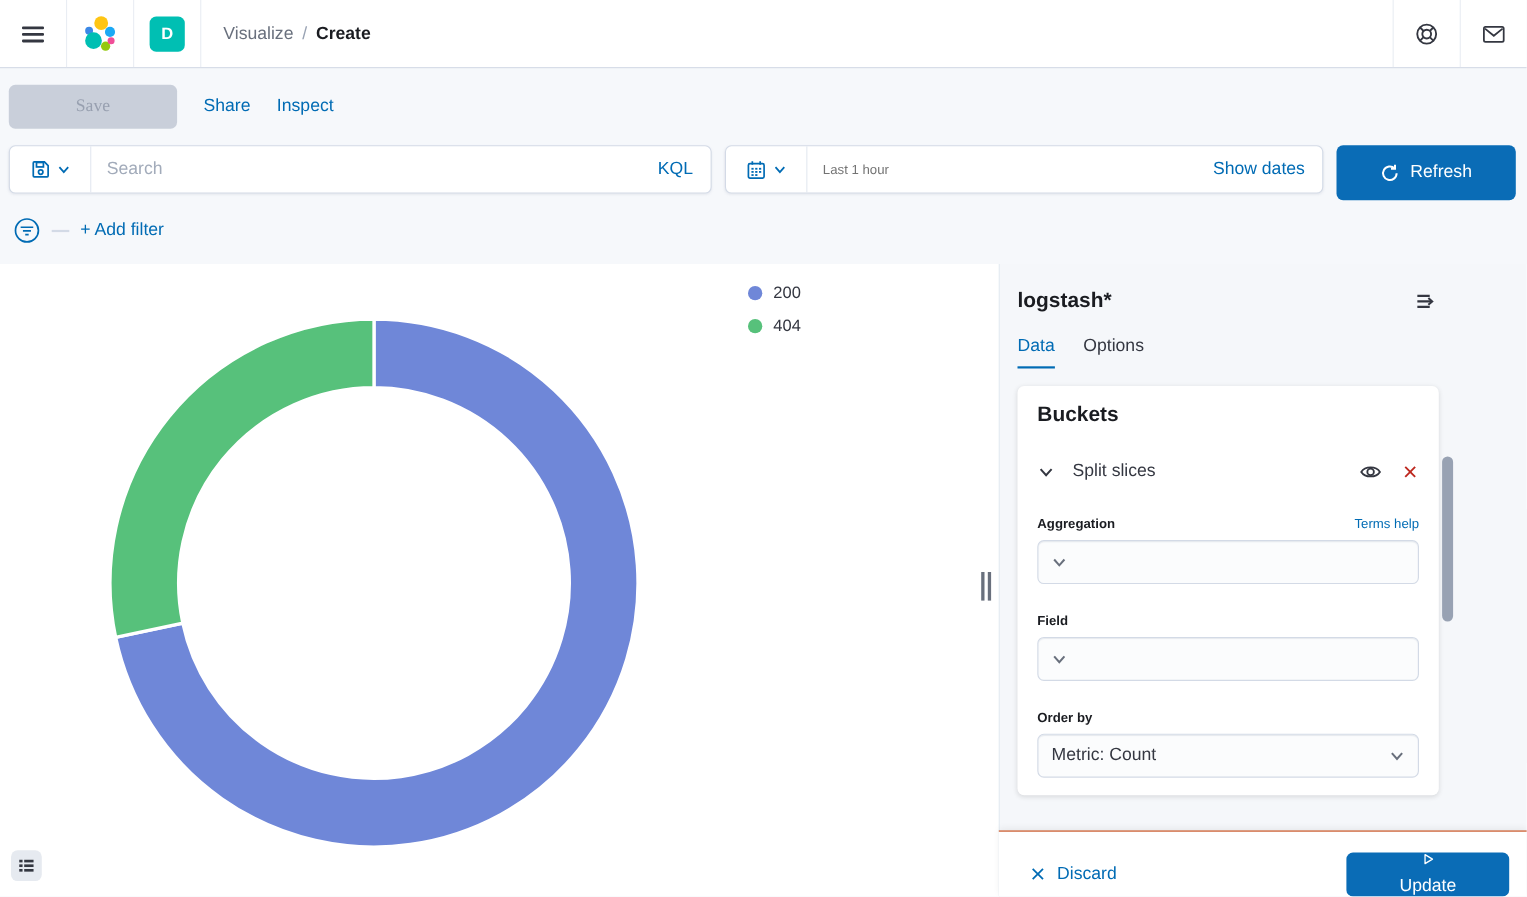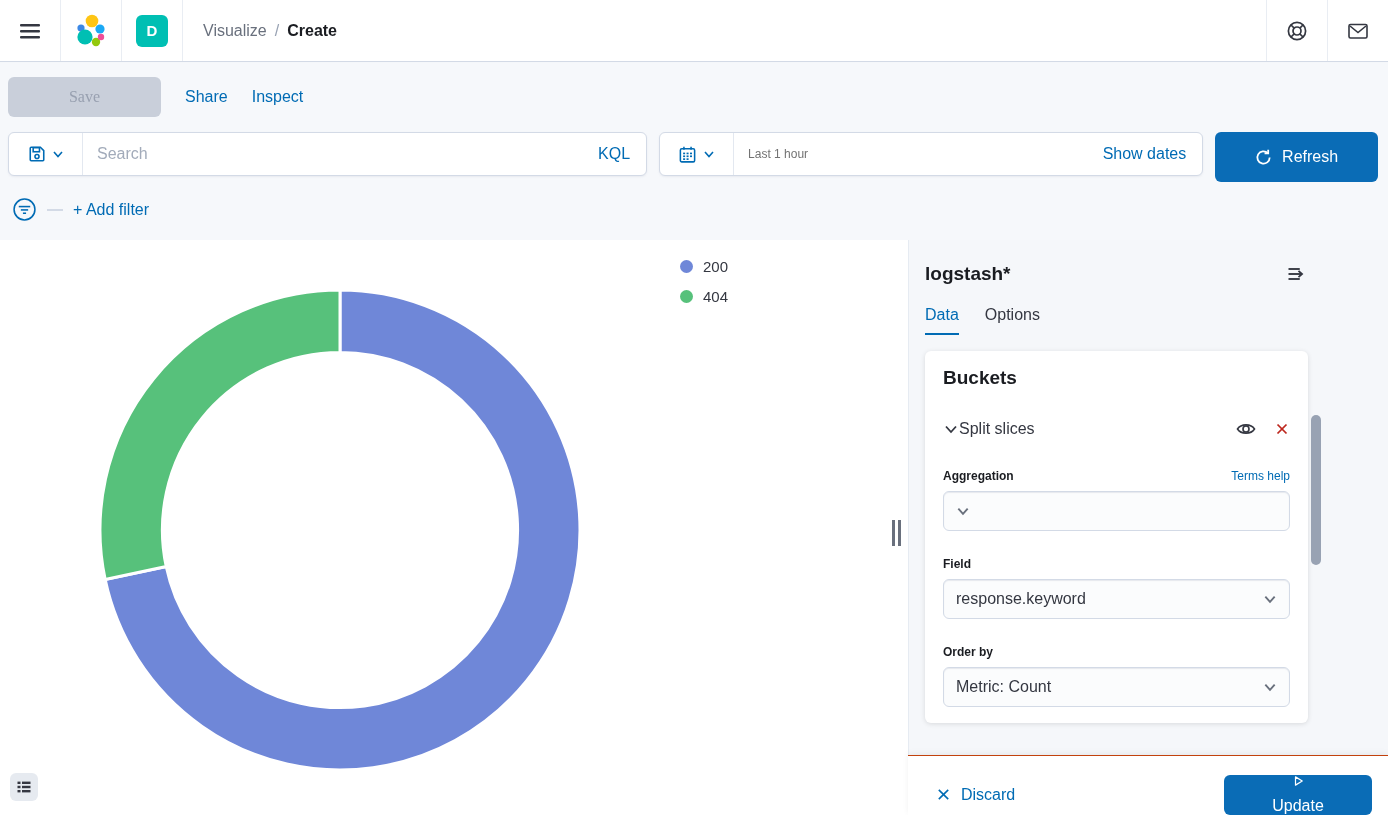--- a/index.html
+++ b/index.html
@@ -59,21 +59,21 @@
   .panel-title-row { display:flex; align-items:center; justify-content:space-between; }
   .panel-title { font-size:19px; font-weight:bold; color:#1a1c21; }
   .collapse-btn { background:none; border:none; color:#343741; cursor:pointer; padding:2px; }
   .tabs { display:flex; gap:26px; margin-top:20px; }
   .tab { font-size:16px; padding-bottom:9px; cursor:pointer; color:#343741; border-bottom:2px solid transparent; }
   .tab.active { color:#006bb4; font-weight:500; border-bottom-color:#006bb4; }
 
   .card { margin-top:16px; background:#fff; border-radius:6px; box-shadow:0 1px 5px rgba(0,0,0,.12); padding:16px 18px; }
   .card-heading { font-size:19px; font-weight:bold; color:#1a1c21; }
   .split-row { margin-top:30px; display:flex; align-items:center; }
-  .split-label { font-size:16px; margin-left:0; flex:1; cursor:pointer; }
+  .split-label { font-size:16px; margin-left:16px; flex:1; cursor:pointer; }
   .split-icons { display:flex; align-items:center; gap:18px; }
   .field-label-row { margin-top:30px; display:flex; align-items:center; justify-content:space-between; }
   .field-label { font-size:12px; font-weight:bold; color:#1a1c21; }
   .help-link { font-size:12px; }
   .select { margin-top:8px; height:40px; background:#fbfcfd; border:1px solid #d3dae6; border-radius:6px; display:flex; align-items:center; padding:0 12px; cursor:pointer; box-shadow:inset 0 1px 1px rgba(152,162,179,.2); }
   .select-value { font-size:16px; color:#343741; flex:1; }
   .mt { margin-top:26px; }
 
   .bottom-bar { position:absolute; left:908px; bottom:0; width:480px; height:60px; background:#fff; border-top:1px solid #c2410c; box-shadow:0 -2px 6px rgba(0,0,0,.06); display:flex; align-items:center; justify-content:space-between; padding:18px 16px 0 28px; }
   .discard { display:flex; align-items:center; gap:10px; background:none; border:none; color:#006bb4; font-size:16px; font-family:inherit; cursor:pointer; }
@@ -291,21 +291,20 @@
             <a class="link help-link">Terms help</a>
           </div>
           <div class="select">
             <svg width="14" height="14" viewBox="0 0 12 12" fill="none" stroke="#69707d" stroke-width="1.6">
               <polyline points="2,4 6,8.5 10,4"></polyline>
             </svg>
           </div>
 
           <div class="field-label mt">Field</div>
           <div class="select">
-            <span class="select-value">response.keyword</span>
             <svg width="14" height="14" viewBox="0 0 12 12" fill="none" stroke="#69707d" stroke-width="1.6">
               <polyline points="2,4 6,8.5 10,4"></polyline>
             </svg>
           </div>
 
           <div class="field-label mt">Order by</div>
           <div class="select">
             <span class="select-value">Metric: Count</span>
             <svg width="14" height="14" viewBox="0 0 12 12" fill="none" stroke="#69707d" stroke-width="1.6">
               <polyline points="2,4 6,8.5 10,4"></polyline>

